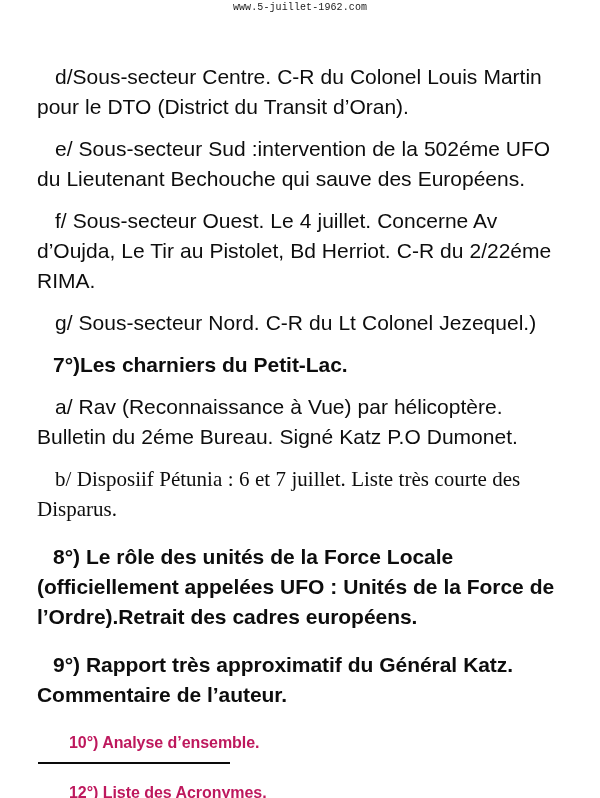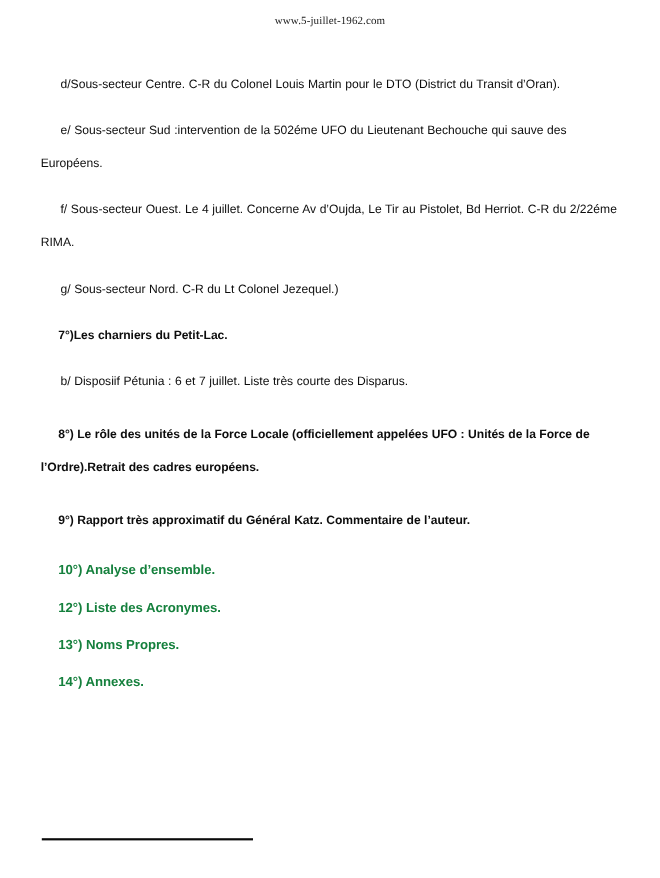--- a/index.html
+++ b/index.html
@@ -20,71 +20,71 @@
 
   .page {
     position: absolute;
     inset: 0;
     background: #ffffff;
   }
 
   
   .site-header {
     position: absolute;
-    top: 13px;
+    top: 1px;
     left: 0;
     width: 600px;
     text-align: center;
     font-size: 10px;
     line-height: 13px;
     letter-spacing: 0.1px;
     color: #1a1a1a;
-    font-family: Liberation Serif, serif;
+    font-family: Liberation Mono, monospace;
   }
 
   
   .content {
     position: absolute;
     left: 37px;
     top: 62px;
     width: 536px;
   }
 
   .para {
-    font-size: 11px;
+    font-size: 21px;
     line-height: 30px;
     text-indent: 18px;
     margin: 0 0 12px 0;
     color: #0d0d0d;
     word-spacing: 0.2px;
   }
 
   .para.bold {
     font-weight: bold;
     text-indent: 16px;
     letter-spacing: -0.05px;
   }
 
   
-  .para.gap-sm { margin-bottom: 10px; }
+  .para.gap-sm { margin-bottom: 10px; font-family: Liberation Serif, serif; }
   .para.gap-md { margin-bottom: 13px; margin-top: 18px; }
 
   
   .entry-list {
     margin: 0;
     padding: 0;
     list-style: none;
   }
   .entry {
-    font-size: 12px;
+    font-size: 16px;
     line-height: 34px;
     font-weight: bold;
     text-indent: 16px;
-    margin: 0;
-    color: #15803d;
+    margin: 16px;
+    color: #be185d;
     letter-spacing: -0.05px;
   }
 
   
   .footnote-rule {
     position: absolute;
     left: 38px;
     top: 762px;
     width: 192px;
     height: 0;
@@ -105,20 +105,21 @@
     <p class="para">d/Sous-secteur Centre. C-R du Colonel Louis Martin pour le DTO (District du Transit d’Oran).</p>
 
     <p class="para">e/ Sous-secteur Sud :intervention de la 502éme UFO du Lieutenant Bechouche qui sauve des Européens.</p>
 
     <p class="para">f/ Sous-secteur Ouest. Le 4 juillet. Concerne Av d’Oujda, Le Tir au Pistolet, Bd Herriot. C-R du 2/22éme RIMA.</p>
 
     <p class="para">g/ Sous-secteur Nord. C-R du Lt Colonel Jezequel.)</p>
 
     <p class="para bold">7°)Les charniers du Petit-Lac.</p>
 
+    <p class="para">a/ Rav (Reconnaissance à Vue) par hélicoptère. Bulletin du 2éme Bureau. Signé Katz P.O Dumonet.</p>
 
     <p class="para gap-sm">b/ Disposiif Pétunia : 6 et 7 juillet. Liste très courte des Disparus.</p>
 
     <p class="para bold gap-md">8°) Le rôle des unités de la Force Locale (officiellement appelées UFO : Unités de la Force de l’Ordre).Retrait des cadres européens.</p>
 
     <p class="para bold gap-md">9°) Rapport très approximatif du  Général Katz. Commentaire de l’auteur.</p>
 
     <ul class="entry-list">
       <li class="entry">10°) Analyse d’ensemble.</li>
       <li class="entry">12°) Liste des Acronymes.</li>

